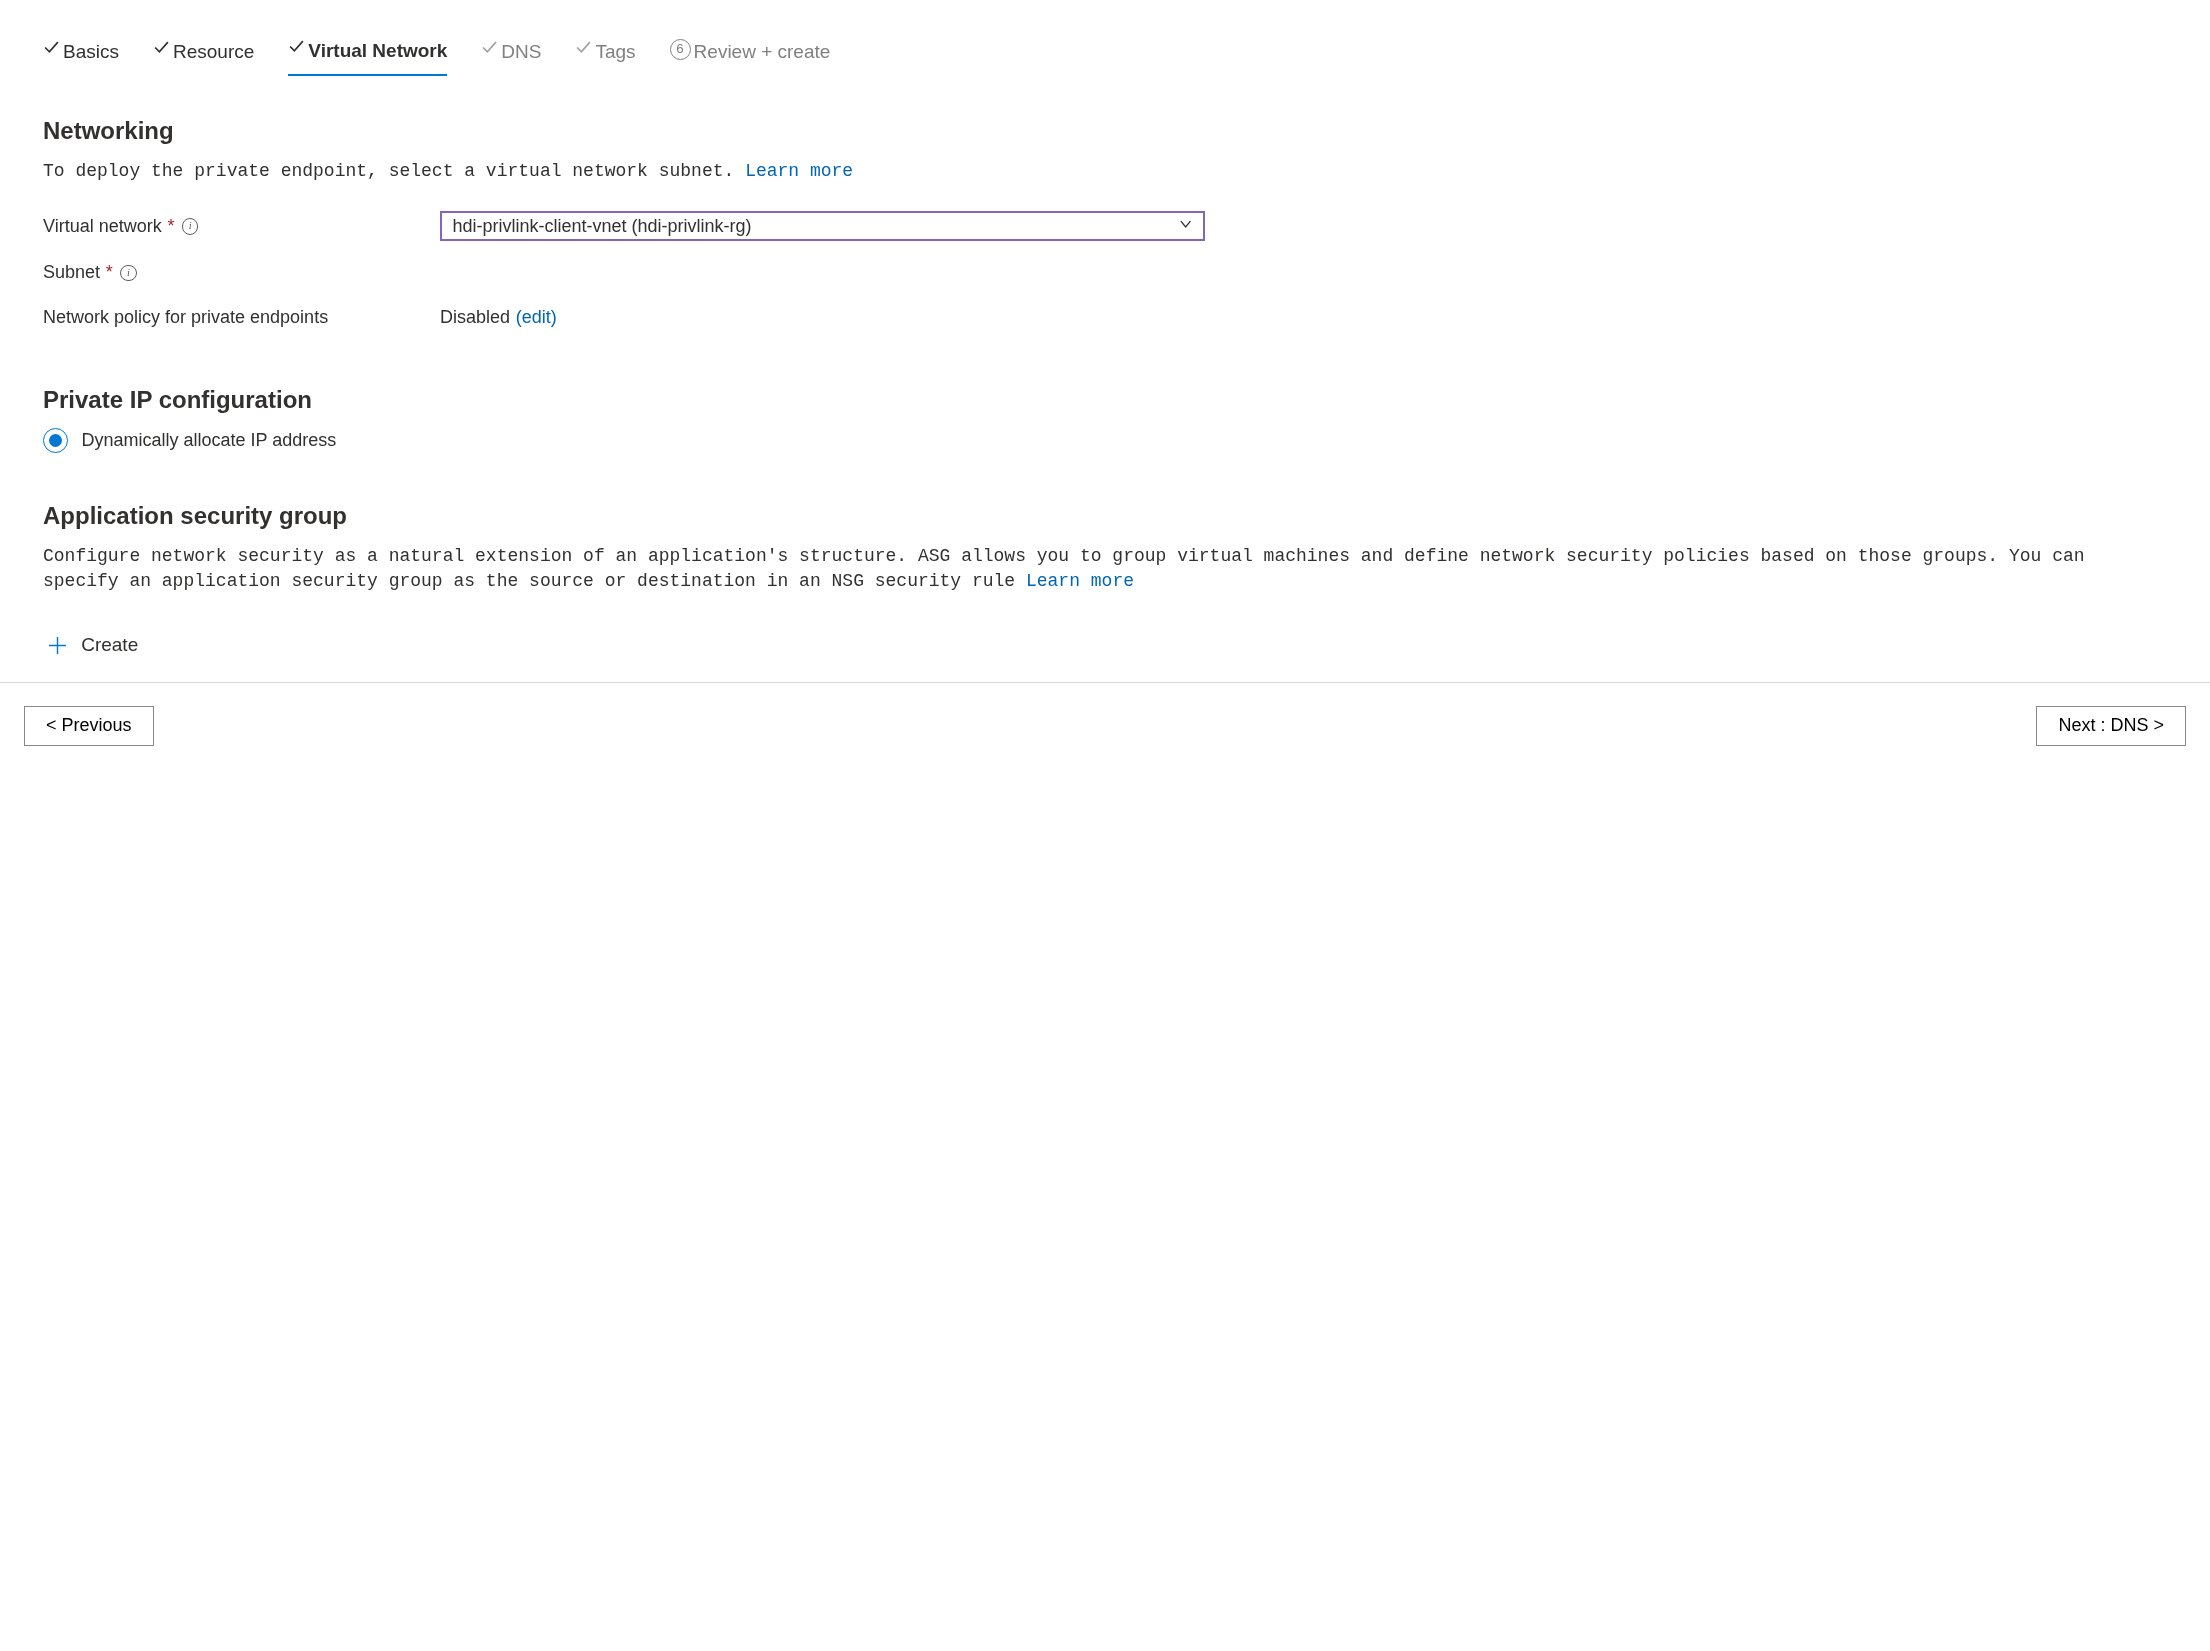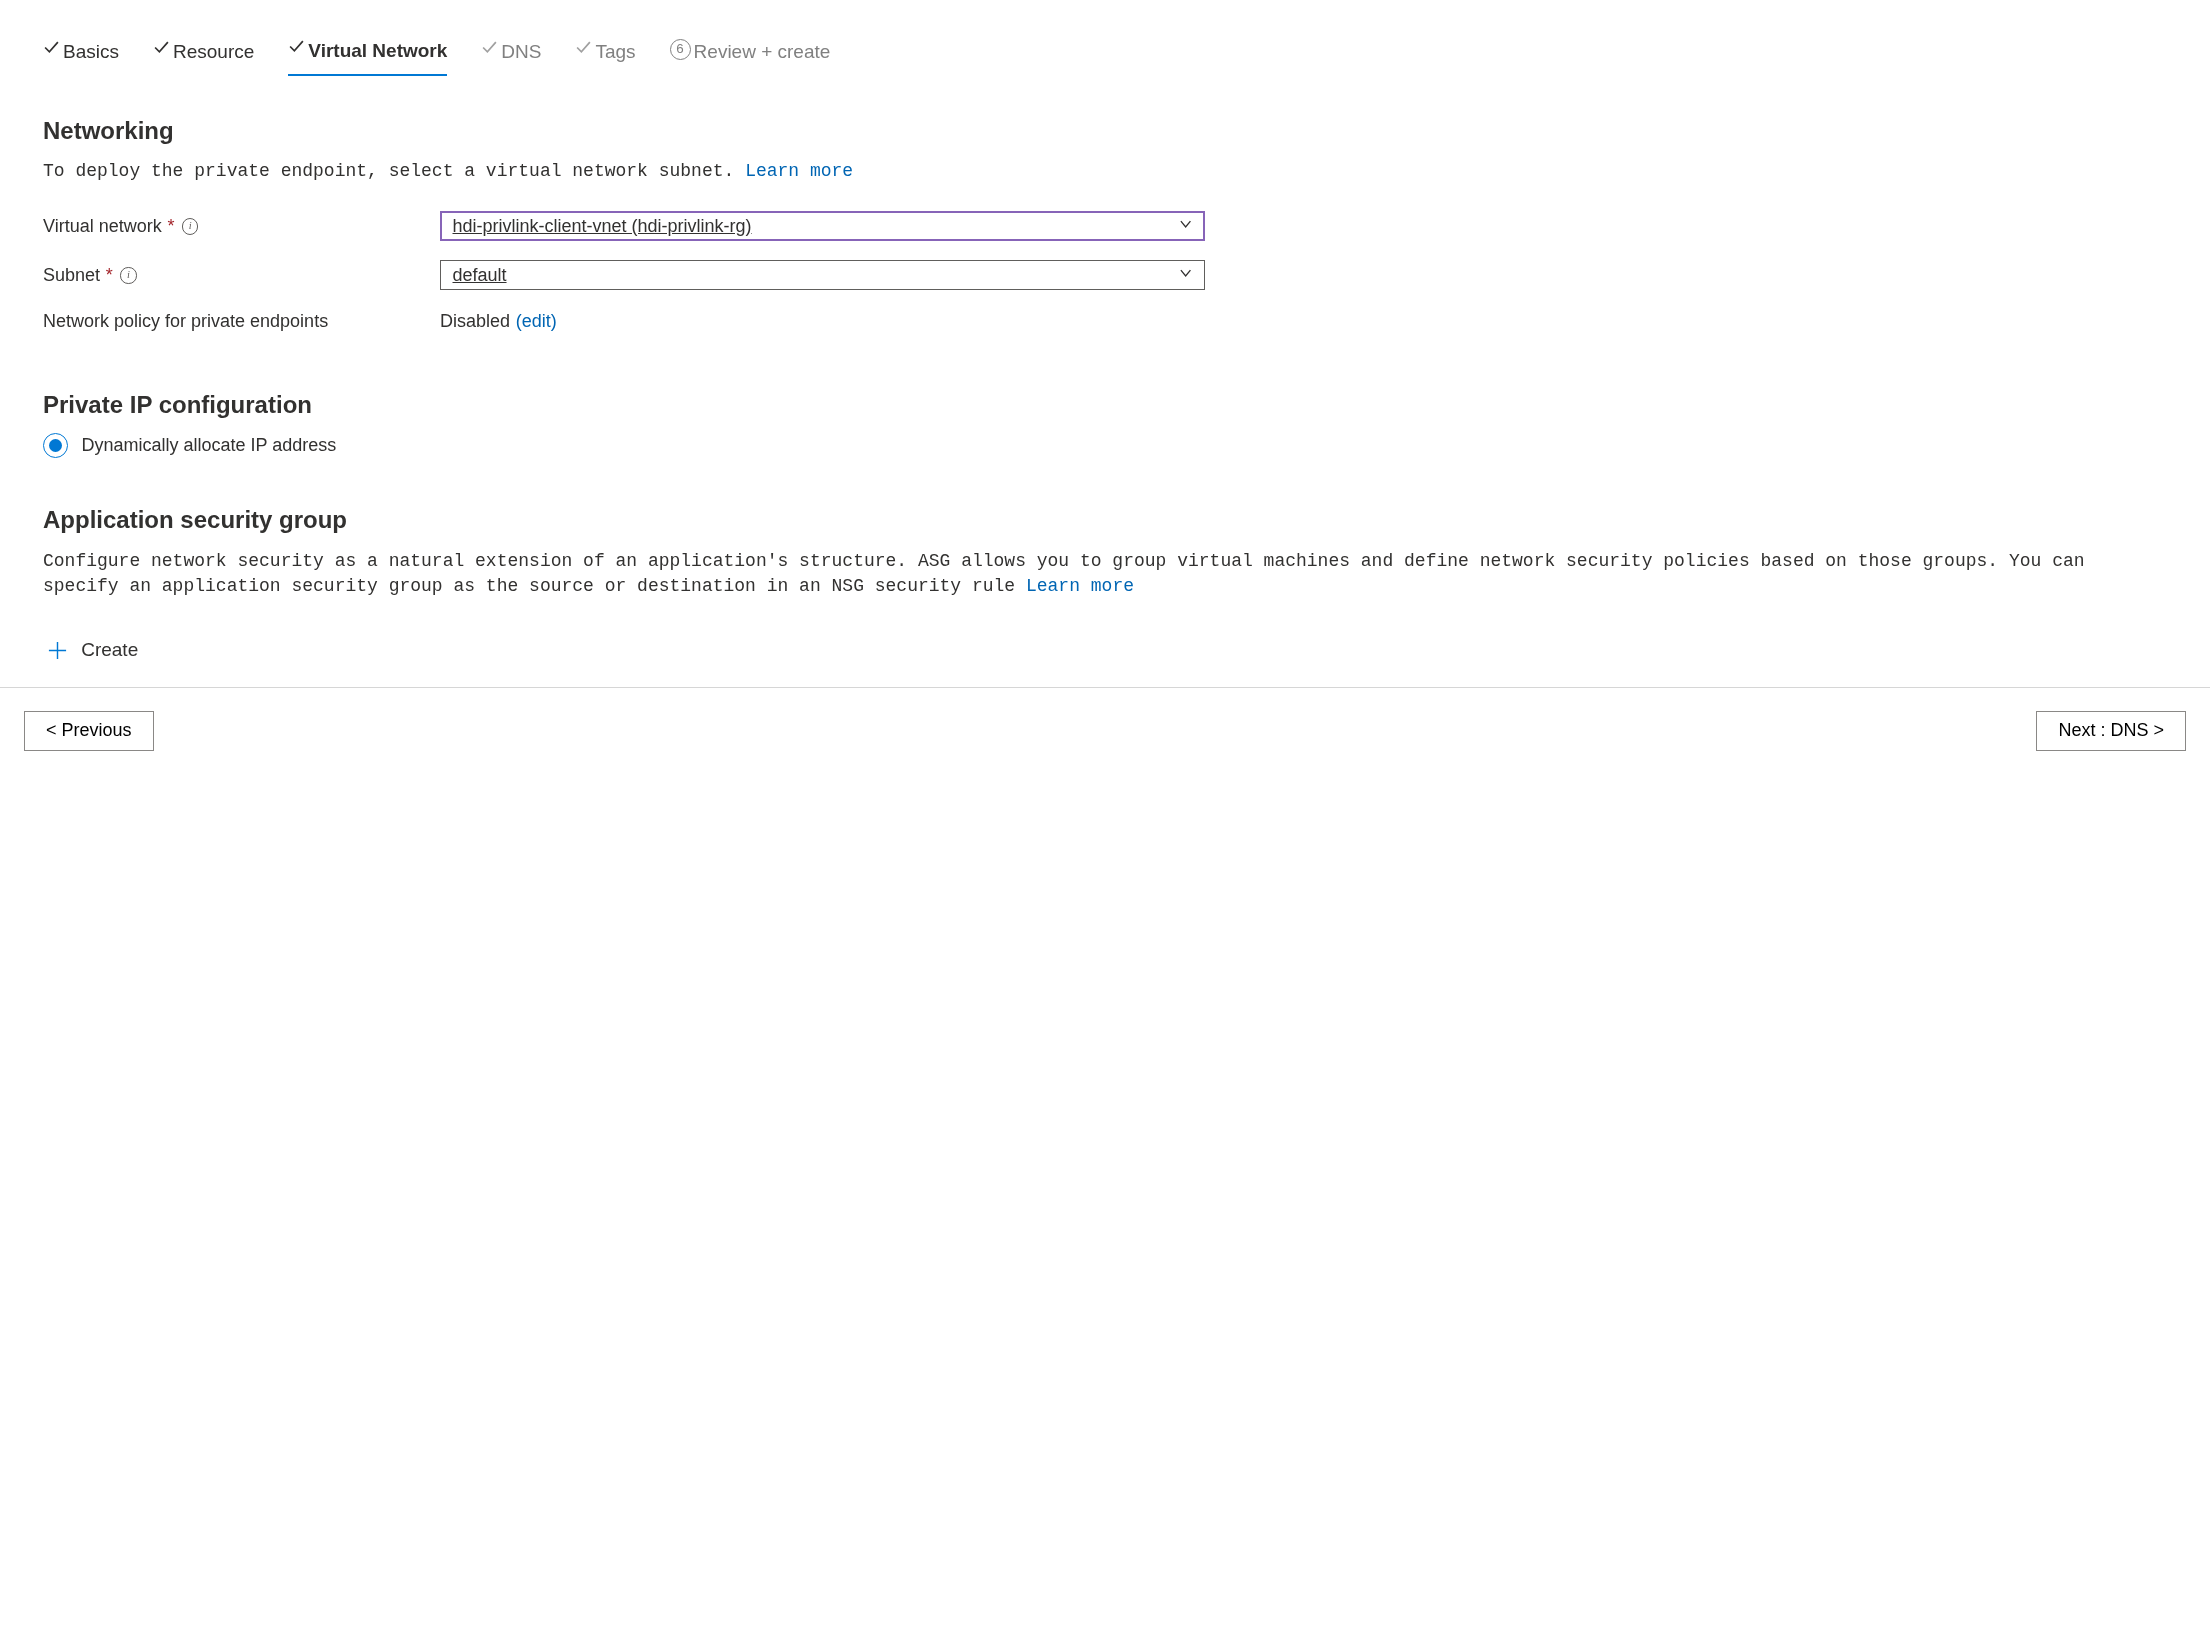--- a/index.html
+++ b/index.html
@@ -102,21 +102,20 @@
     height: 30px;
     padding: 0 38px 0 11.5px;
     border: 1px solid #605e5c;
     font-size: 18px;
     font-family: inherit;
     background: #fff;
     position: relative;
     display: flex;
     align-items: center;
     cursor: pointer;
-    text-decoration: underline;
   }
   .select.active { border-color: #8764b8; border-width:1px; box-shadow: 0 0 0 1px #8764b8 inset;}
   .select-wrapper { position: relative; width:100%; max-width: 765px;}
   .chevron {
     position: absolute;
     right: 11.5px;
     top: 50%;
     transform: translateY(-50%);
     pointer-events: none;
   }
@@ -272,32 +271,20 @@
     </div>
   </div>
 </div>
 
 <div class="form-row">
   <div class="form-label-col">
     <span>Subnet</span>
     <span class="req">*</span>
     <span class="info-icon">i</span>
   </div>
-  <div class="form-value-col">
-    <div class="select-wrapper">
-      <div class="select">
-        <span>default</span>
-      </div>
-      <span class="chevron">
-        <svg width="15.3" height="15.3" viewBox="0 0 16 16">
-            <path d="M3 5 L8 11 L13 5" stroke="#323130" stroke-width="1.4" fill="none"></path>
-          </svg>
-      </span>
-    </div>
-  </div>
 </div>
 
 <div class="form-row">
   <div class="form-label-col">Network policy for private endpoints</div>
   <div class="form-value-col static-value">
     <span>Disabled</span>
     <a class="link">(edit)</a>
   </div>
 </div>
 

